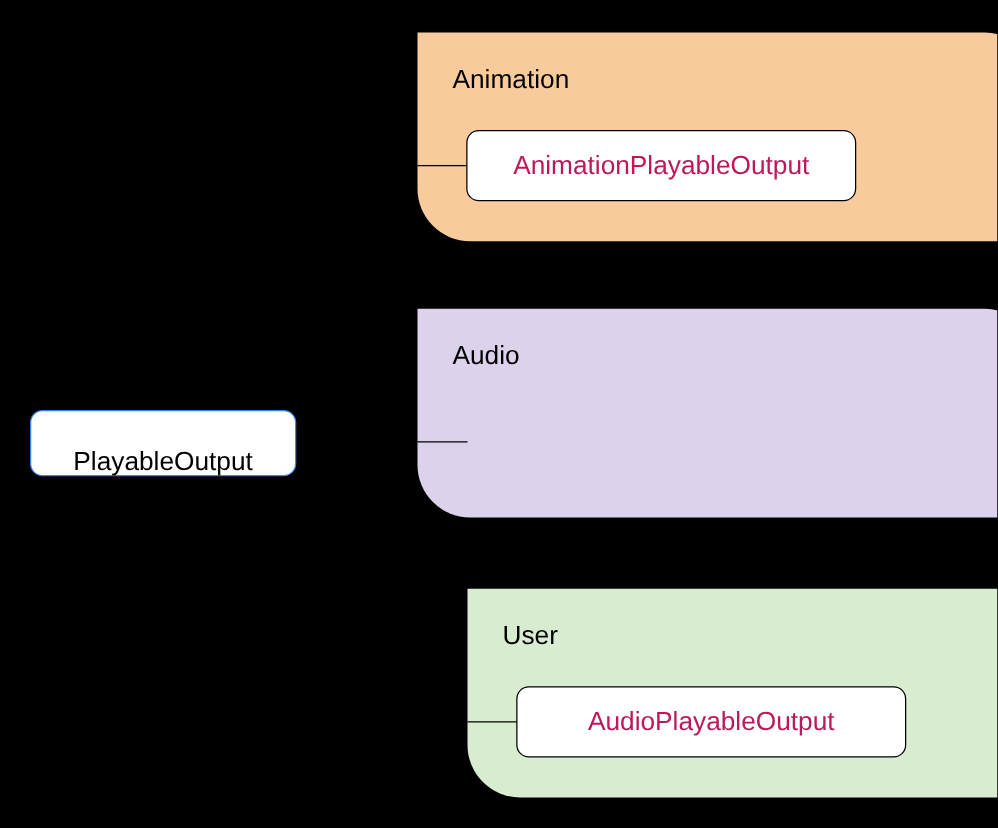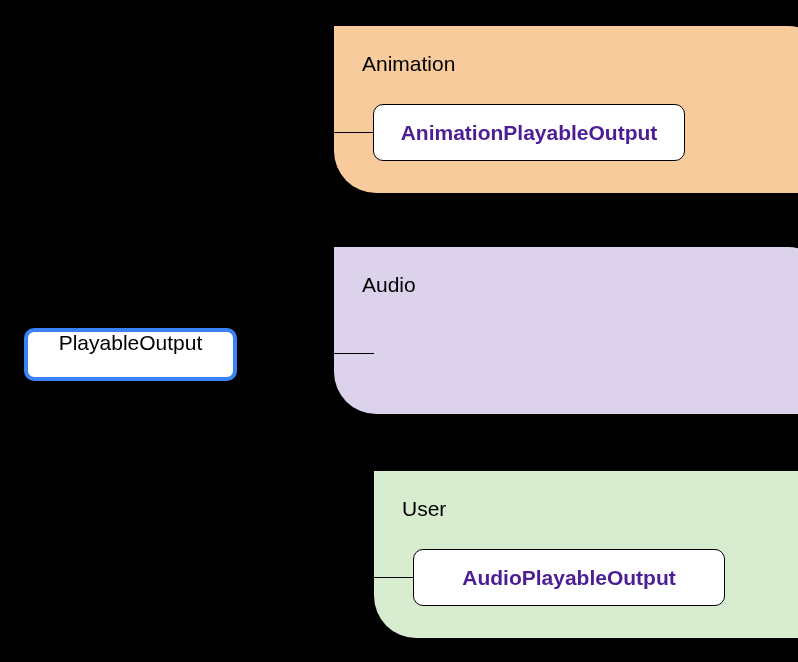--- a/index.html
+++ b/index.html
@@ -15,25 +15,25 @@
     width: 798px;
     height: 662px;
     background: #000000;
     overflow: hidden;
   }
 
   
   .node {
     position: absolute;
     background: #ffffff;
-    border: 4px solid #3b82f6;
+    border: 1px solid #3b82f6;
     border-radius: 10px;
     box-sizing: border-box;
     display: flex;
-    align-items: flex-start;
+    align-items: flex-end;
     justify-content: center;
     color: #000000;
     font-size: 21px;
     line-height: 1;
     white-space: nowrap;
   }
 
   #root-node {
     left: 24px;
     top: 328px;
@@ -75,23 +75,22 @@
     height: 57px;
     background: #ffffff;
     border: 1px solid #000000;
     border-radius: 10px;
     box-sizing: border-box;
     display: flex;
     align-items: center;
     justify-content: center;
     font-size: 21px;
     line-height: 1;
-    color: #4c1d95;
+    color: #be185d;
     white-space: nowrap;
-    font-weight: bold;
   }
 
   
   .connector {
     position: absolute;
     left: 0px;
     top: 106px;
     width: 40px;
     height: 0;
     border-top: 1px solid #000000;

